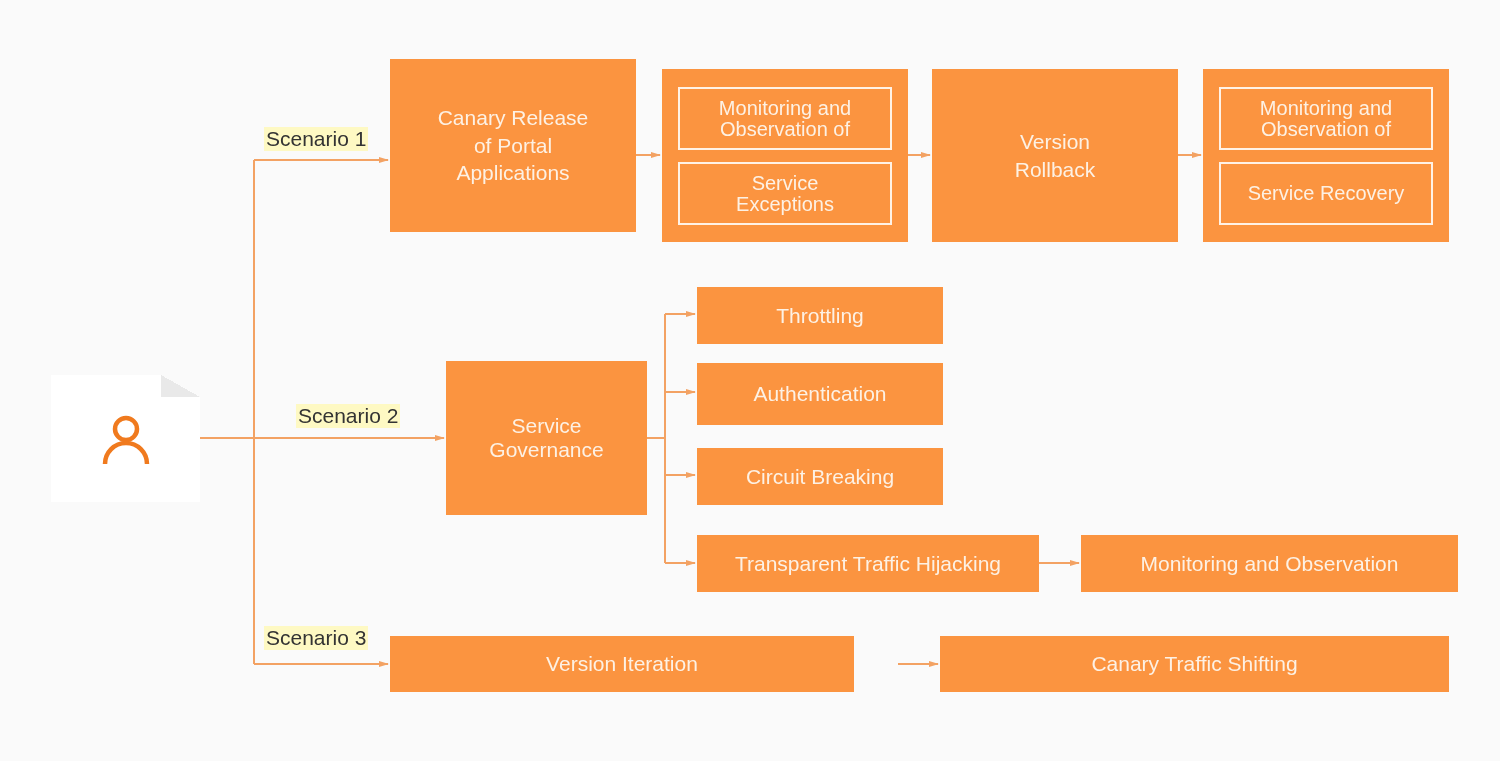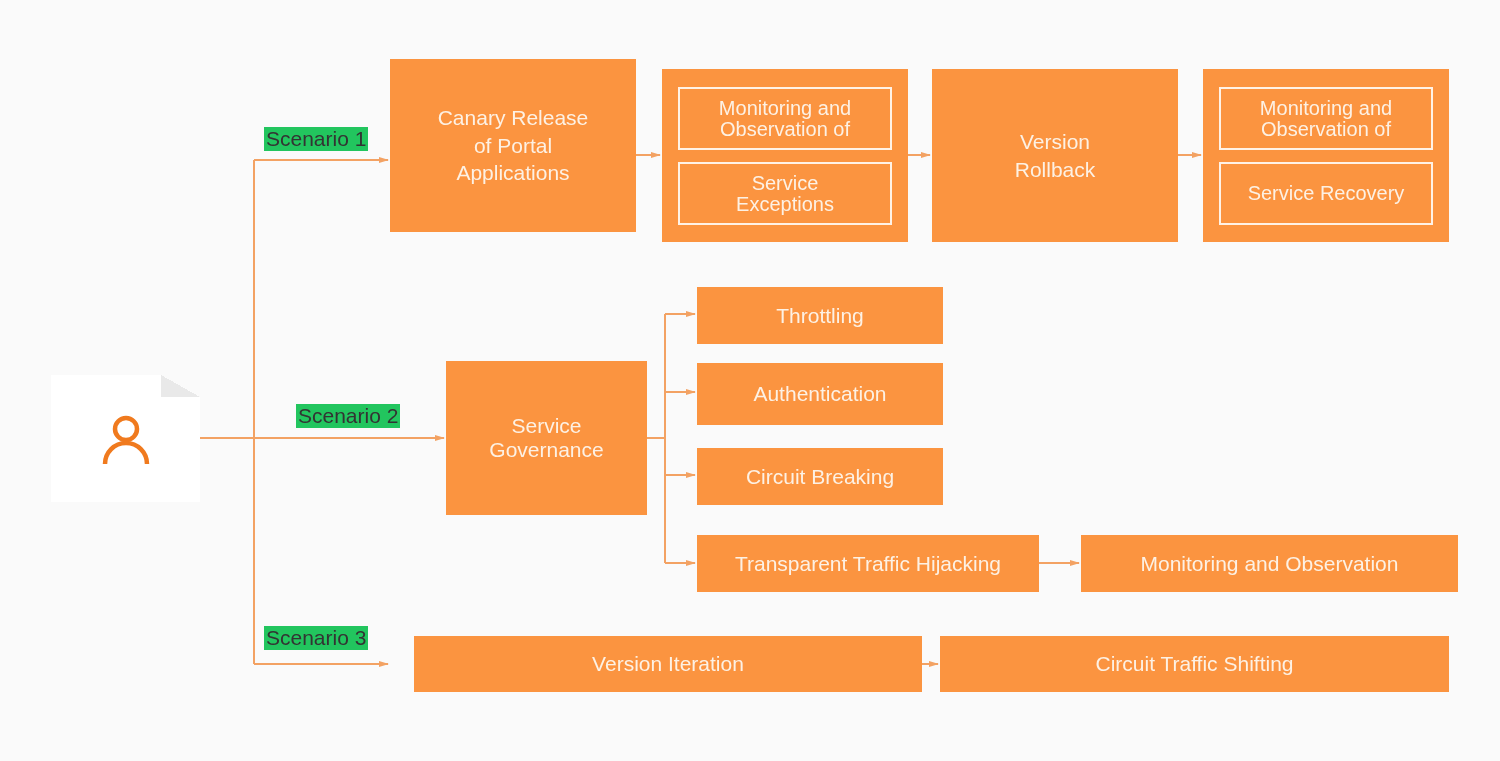--- a/index.html
+++ b/index.html
@@ -11,21 +11,21 @@
     position: absolute; background: #fb9440; color: #fdf1e4;
     display: flex; align-items: center; justify-content: center; text-align: center;
     font-size: 21px; line-height: 1.32; box-sizing: border-box; white-space: pre-line;
   }
   .inner {
     position: absolute; border: 2px solid #fff2e6; box-sizing: border-box;
     display: flex; align-items: center; justify-content: center; text-align: center;
     font-size: 20px; line-height: 1.05; color: #fdf1e4; white-space: pre-line;
   }
   .label {
-    position: absolute; font-size: 21px; color: #333; background: #22c55e; padding: 0 2px;
+    position: absolute; font-size: 21px; color: #333; background: #fef9c3; padding: 0 2px;
   }
   svg.wires { position: absolute; left: 0; top: 0; }
   .user-card {
     position: absolute; left: 51px; top: 375px; width: 149px; height: 127px; background: #fff;
     box-shadow: 0 1px 4px rgba(0,0,0,0.12);
     clip-path: polygon(0 0, 110px 0, 149px 22px, 149px 127px, 0 127px);
   }
   .user-fold {
     position: absolute; left: 161px; top: 375px; width: 39px; height: 22px;
     background: linear-gradient(to top right, #e9e9e9 50%, transparent 50%);
@@ -124,18 +124,18 @@
 <div class="box" style="left:697px;top:448px;width:246px;height:57px;">
   <span>Circuit Breaking</span>
 </div>
 <div class="box" style="left:697px;top:535px;width:342px;height:57px;">
   <span>Transparent Traffic Hijacking</span>
 </div>
 <div class="box" style="left:1081px;top:535px;width:377px;height:57px;">
   <span>Monitoring and Observation</span>
 </div>
 
-<div class="box" style="left:390px;top:636px;width:508px;height:56px;margin-left:24px;">
+<div class="box" style="left:390px;top:636px;width:464px;height:56px;">
   <span>Version Iteration</span>
 </div>
 <div class="box" style="left:940px;top:636px;width:509px;height:56px;">
-  <span>Circuit Traffic Shifting</span>
+  <span>Canary Traffic Shifting</span>
 </div>
 
 </body></html>

